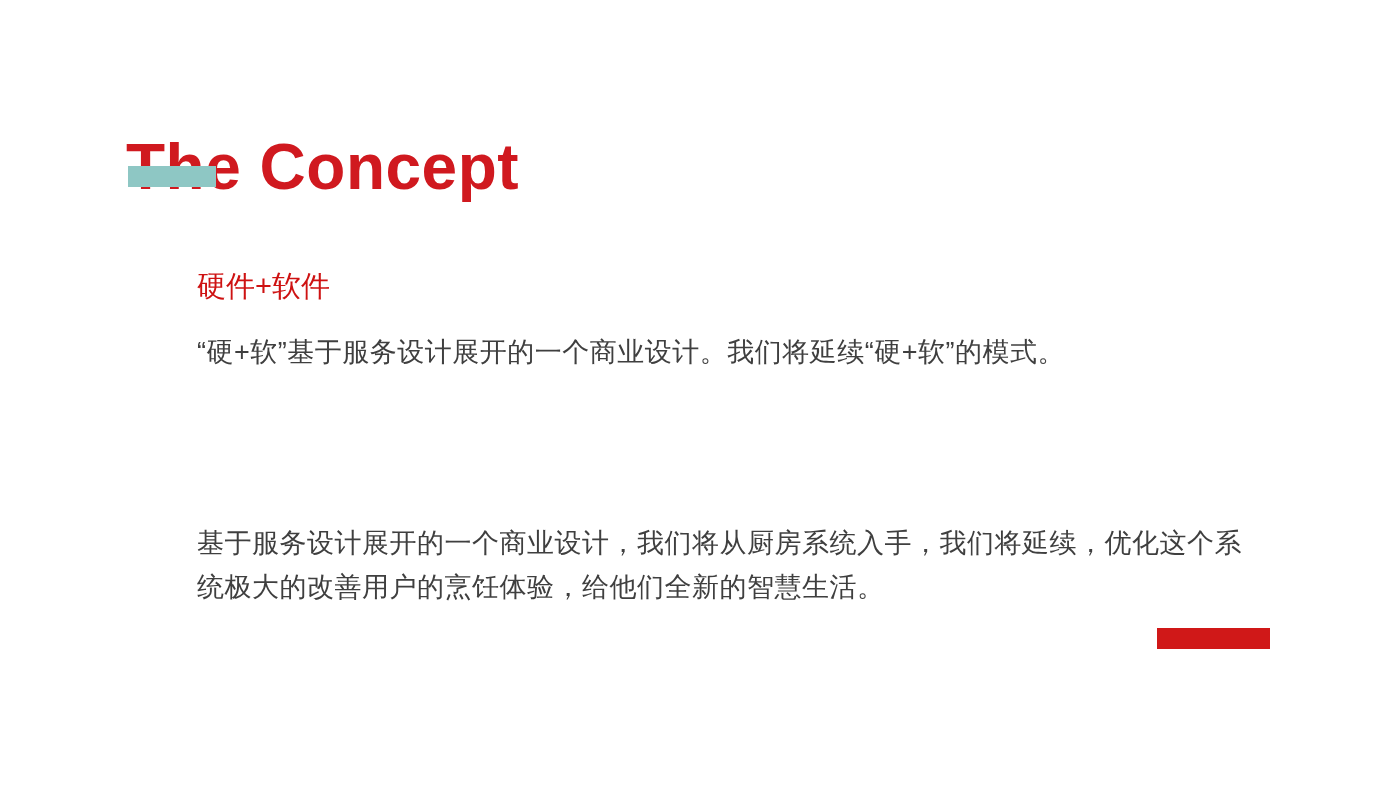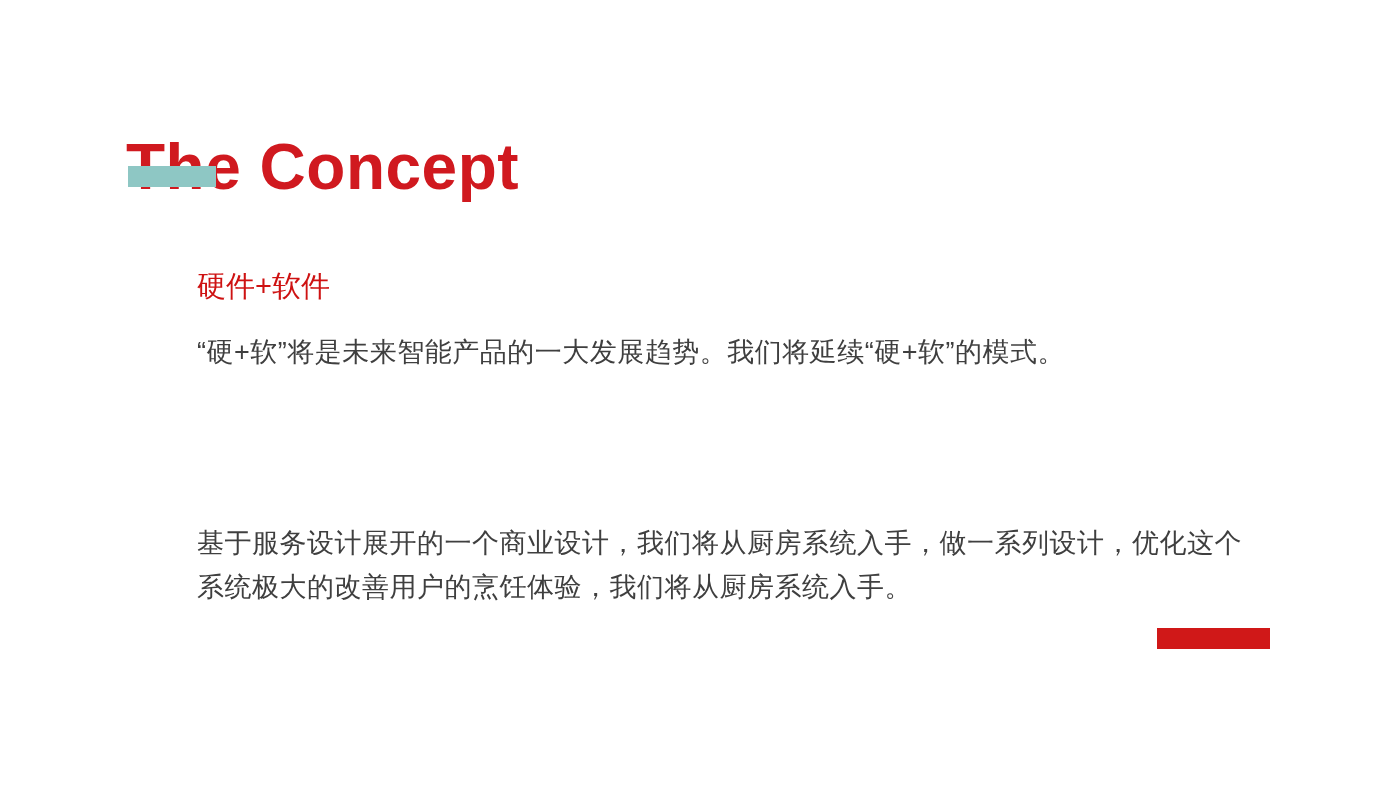--- a/index.html
+++ b/index.html
@@ -75,20 +75,20 @@
 <body>
 
 <div class="slide">
 
   <h1 class="slide-title">The Concept</h1>
 
   <div class="accent-bar-teal"></div>
 
   <h2 class="section-heading first">硬件+软件</h2>
 
-  <p class="section-body first">“硬+软”将是未来智能产品的一大发展趋势。我们将延续“硬+软”的模式。</p>
+  <p class="section-body first">“硬+软”基于服务设计展开的一个商业设计。我们将延续“硬+软”的模式。</p>
 
 
-  <p class="section-body second">基于服务设计展开的一个商业设计，我们将从厨房系统入手，做一系列设计，优化这个系统极大的改善用户的烹饪体验，我们将从厨房系统入手。</p>
+  <p class="section-body second">基于服务设计展开的一个商业设计，我们将从厨房系统入手，我们将延续，优化这个系统极大的改善用户的烹饪体验，给他们全新的智慧生活。</p>
 
   <div class="accent-bar-red"></div>
 
 </div>
 
 </body></html>

